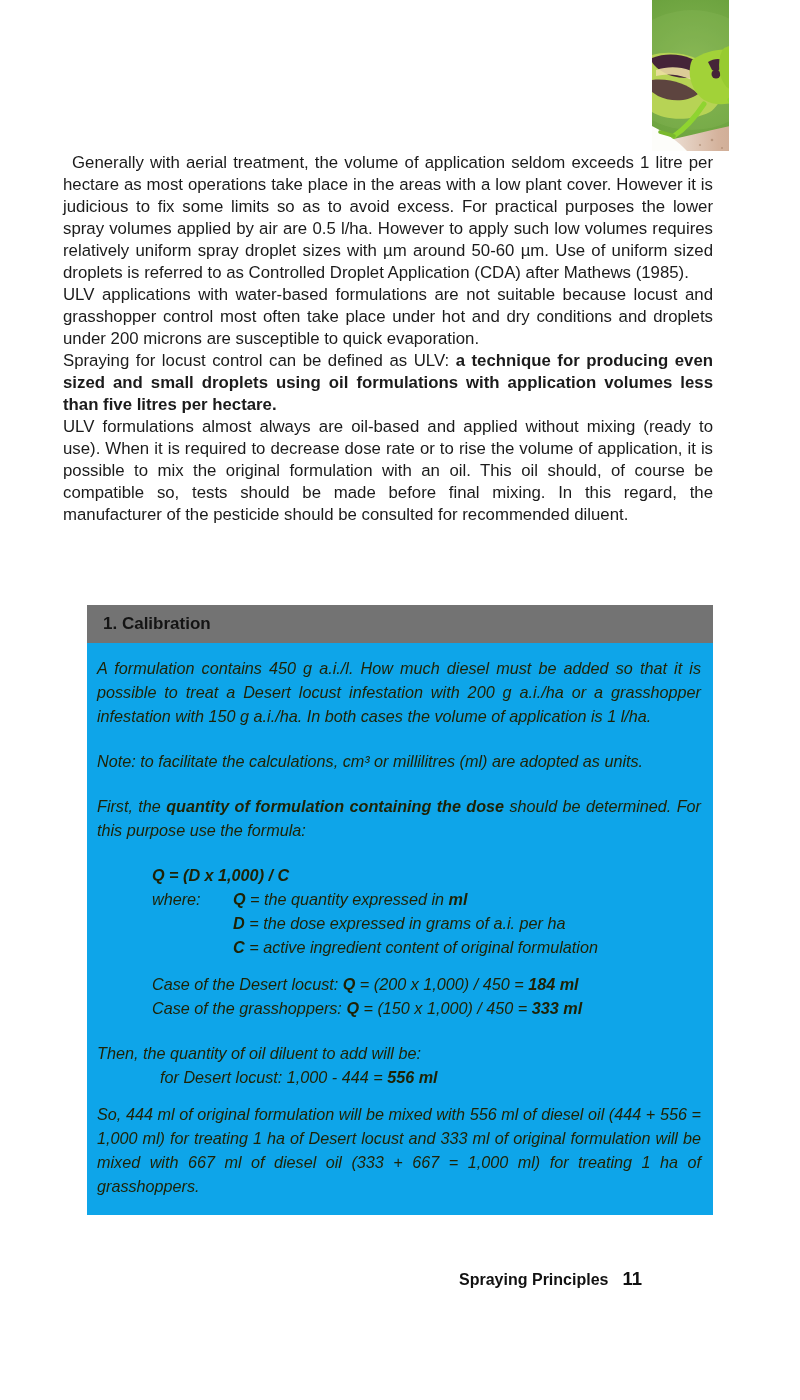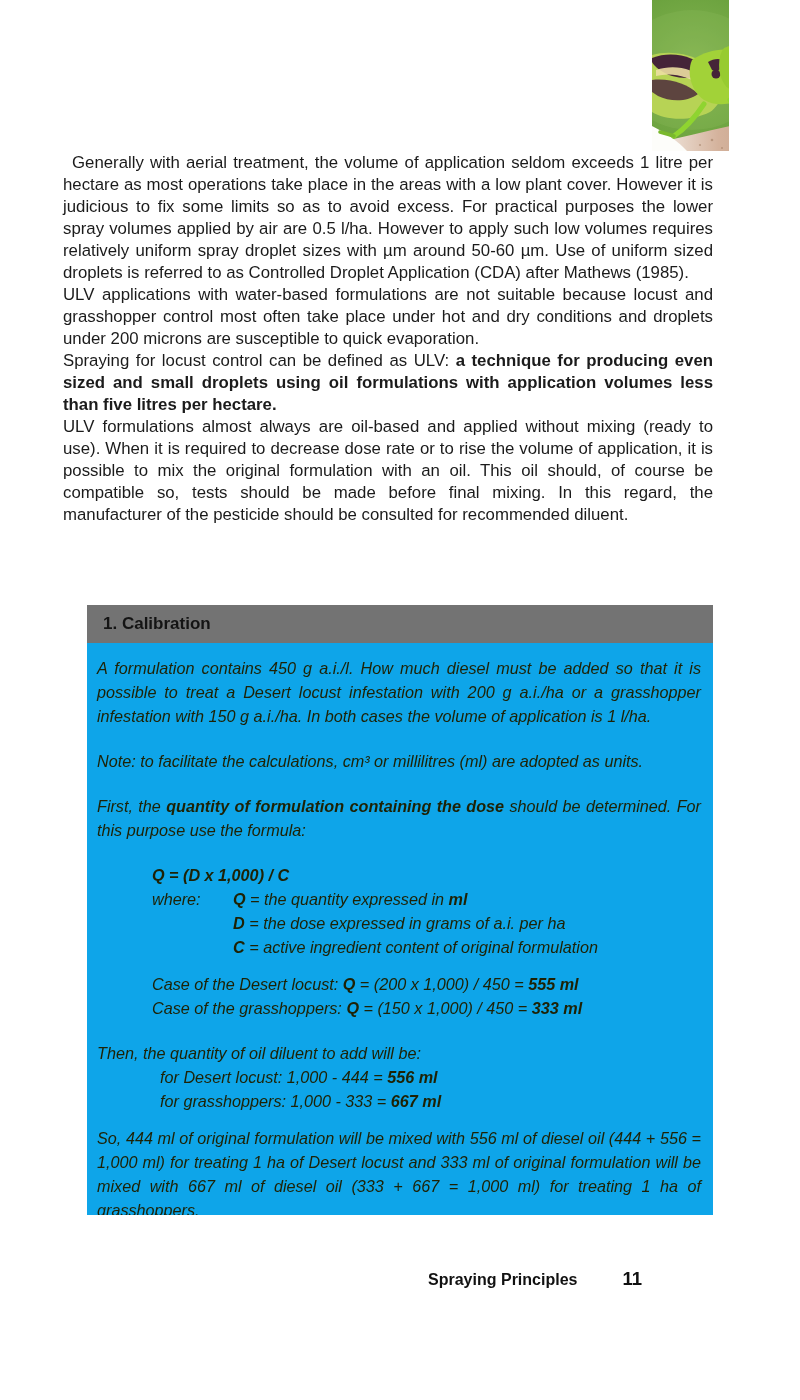--- a/index.html
+++ b/index.html
@@ -72,21 +72,21 @@
   .cases { margin-left: 55px; }
   .diluent { margin-left: 63px; }
 
   
   .footer {
     position: absolute;
     top: 1268px;
     right: 87px;
     display: flex;
     align-items: baseline;
-    gap: 45px;
+    gap: 14px;
     font-weight: bold;
     color: #111111;
     text-align: right;
   }
   .footer-section { font-size: 16px; }
   .footer-page { font-size: 18.5px; }
 </style>
 </head>
 <body>
 
@@ -179,28 +179,27 @@
         <div><b>Q = (D x 1,000) / C</b></div>
         <div class="f-where">
           <span class="where-label">where:</span>
           <span><b>Q</b><span> = the quantity expressed in </span><b>ml</b></span>
         </div>
         <div class="f-def"><b>D</b><span> = the dose expressed in grams of a.i. per ha</span></div>
         <div class="f-def"><b>C</b><span> = active ingredient content of original formulation</span></div>
       </div>
 
       <div class="cases mt-sm">
-        <div><span>Case of the Desert locust: </span><b>Q</b><span> = (200 x 1,000) / 450 = </span><b>555 ml</b></div>
+        <div><span>Case of the Desert locust: </span><b>Q</b><span> = (200 x 1,000) / 450 = </span><b>184 ml</b></div>
         <div><span>Case of the grasshoppers: </span><b>Q</b><span> = (150 x 1,000) / 450 = </span><b>333 ml</b></div>
       </div>
 
       <p class="gp mt">Then, the quantity of oil diluent to add will be:</p>
       <div class="diluent">
         <div><span>for Desert locust: 1,000 - 444 = </span><b>556 ml</b></div>
-        <div><span>for grasshoppers: 1,000 - 333 = </span><b>667 ml</b></div>
       </div>
 
       <p class="gp mt-sm">So, 444 ml of original formulation will be mixed with 556 ml of diesel oil (444 + 556 = 1,000 ml) for treating 1 ha of Desert locust and 333 ml of original formulation will be mixed with 667 ml of diesel oil (333 + 667 = 1,000 ml) for treating 1 ha of grasshoppers.</p>
 
     </div>
   </div>
 
   <div class="footer">
     <span class="footer-section">Spraying Principles</span>
     <span class="footer-page">11</span>

